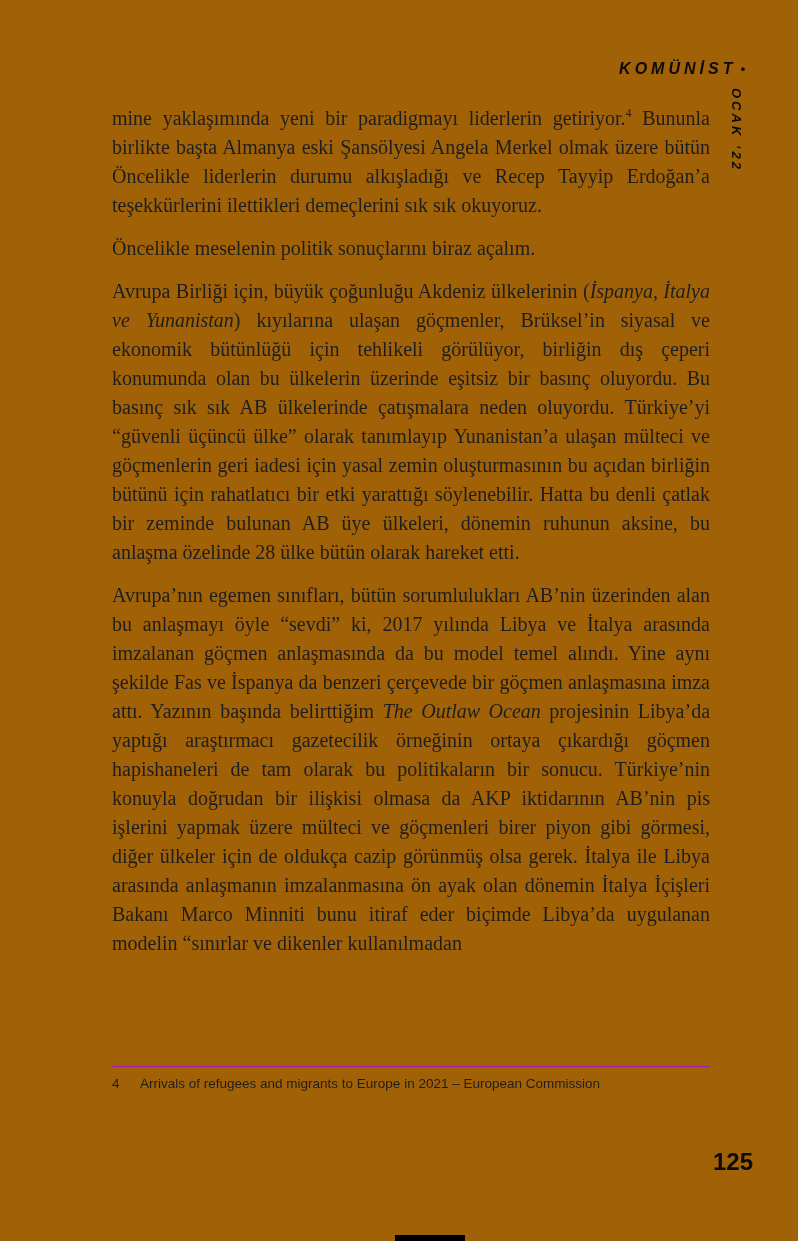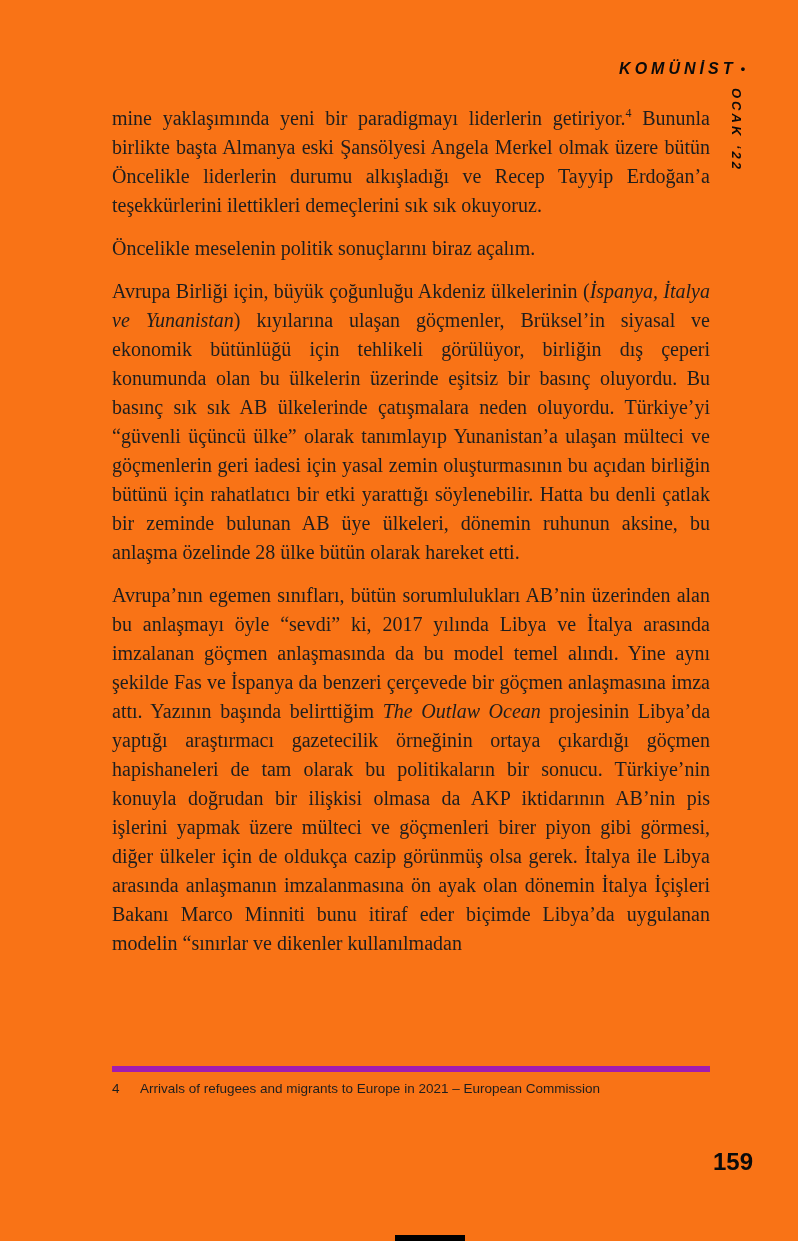--- a/index.html
+++ b/index.html
@@ -1,21 +1,21 @@
 <!DOCTYPE html>
 <html><head>
 <meta charset="utf-8">
 <style>
   html, body { margin: 0; padding: 0; background: #e8e8e8; }
   .page {
     position: relative;
     width: 798px;
     height: 1241px;
     margin: 0 auto;
-    background: #f97316;
+    background: #a16207;
     overflow: hidden;
     font-family: "Liberation Serif", serif;
     color: #1e1e1e;
   }
 
   
   .masthead {
     position: absolute;
     top: 60px;
     right: 53px;
@@ -65,21 +65,21 @@
     line-height: 0;
     vertical-align: super;
   }
 
   
   .footnote {
     position: absolute;
     left: 112px;
     top: 1066px;
     width: 598px;
-    border-top: 6px solid #a21caf;
+    border-top: 1px solid #a21caf;
     padding-top: 7px;
     font-family: "Liberation Sans", sans-serif;
     font-size: 13.5px;
     line-height: 19.5px;
     color: #1e1e1e;
     text-align: justify;
   }
   .footnote-number {
     display: inline-block;
     width: 28px;
@@ -126,17 +126,17 @@
       <p class="para"><span>Avrupa Birliği için, büyük çoğunluğu Akdeniz ülkelerinin (</span><span class="it">İspanya, İtalya ve Yunanistan</span><span>) kıyılarına ulaşan göçmenler, Brüksel’in siyasal ve ekonomik bütünlüğü için tehlikeli görülüyor, birliğin dış çeperi konumunda olan bu ülkelerin üzerinde eşitsiz bir basınç oluyordu. Bu basınç sık sık AB ülkelerinde çatışmalara neden oluyordu. Türkiye’yi “güvenli üçüncü ülke” olarak tanımlayıp Yunanistan’a ulaşan mülteci ve göçmenlerin geri iadesi için yasal zemin oluşturmasının bu açıdan birliğin bütünü için rahatlatıcı bir etki yarattığı söylenebilir. Hatta bu denli çatlak bir zeminde bulunan AB üye ülkeleri, dönemin ruhunun aksine, bu anlaşma özelinde 28 ülke bütün olarak hareket etti.</span></p>
       <p class="para"><span>Avrupa’nın egemen sınıfları, bütün sorumlulukları AB’nin üzerinden alan bu anlaşmayı öyle “sevdi” ki, 2017 yılında Libya ve İtalya arasında imzalanan göçmen anlaşmasında da bu model temel alındı. Yine aynı şekilde Fas ve İspanya da benzeri çerçevede bir göçmen anlaşmasına imza attı. Yazının başında belirttiğim </span><span class="it">The Outlaw Ocean</span><span> projesinin Libya’da yaptığı araştırmacı gazetecilik örneğinin ortaya çıkardığı göçmen hapishaneleri de tam olarak bu politikaların bir sonucu. Türkiye’nin konuyla doğrudan bir ilişkisi olmasa da AKP iktidarının AB’nin pis işlerini yapmak üzere mülteci ve göçmenleri birer piyon gibi görmesi, diğer ülkeler için de oldukça cazip görünmüş olsa gerek. İtalya ile Libya arasında anlaşmanın imzalanmasına ön ayak olan dönemin İtalya İçişleri Bakanı Marco Minniti bunu itiraf eder biçimde Libya’da uygulanan modelin “sınırlar ve dikenler kullanılmadan</span></p>
     </div>
 
   <div class="footnote">
     <div>
       <span class="footnote-number">4</span><span>Arrivals of refugees and migrants to Europe in 2021 – European Commission</span>
     </div>
   </div>
 
-  <div class="page-number">159</div>
+  <div class="page-number">125</div>
 
   <div class="edge-mark"></div>
 
 </div>
 
 </body></html>

